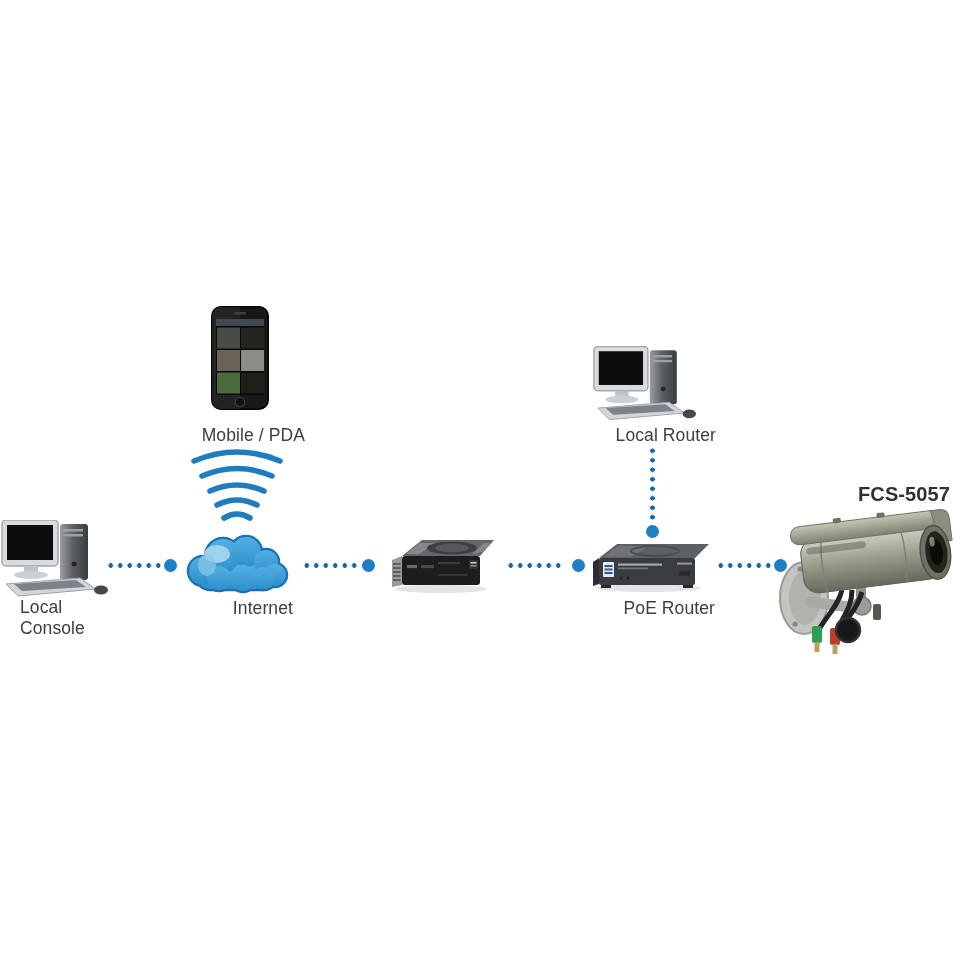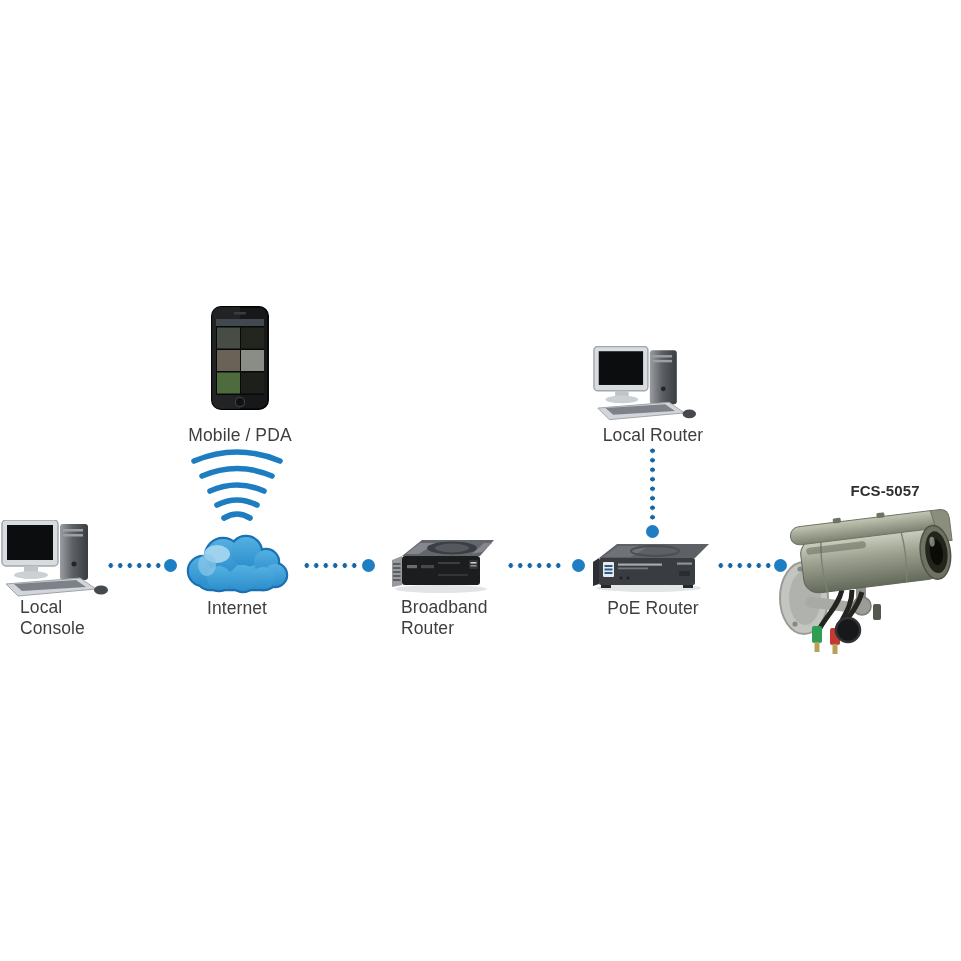--- a/index.html
+++ b/index.html
@@ -1,22 +1,22 @@
 <!DOCTYPE html>
 <html><head>
 <meta charset="utf-8">
 <style>
   html,body{margin:0;padding:0;background:#ffffff;}
   .canvas{position:relative;width:961px;height:961px;background:#ffffff;overflow:hidden;
           font-family:"Liberation Sans",sans-serif;}
   .node{position:absolute;margin:0;padding:0;}
   .node svg{display:block;width:100%;height:100%;}
   .label{position:absolute;font-size:17.5px;line-height:1.22;color:#3d3e40;letter-spacing:0.1px;}
-  .label.center{text-align:center;}
-  .label.bold{font-weight:bold;font-size:15px;color:#2e2f31;}
+  .label.center{text-align:right;}
+  .label.bold{font-weight:bold;font-size:20px;color:#2e2f31;}
   .dots-h{position:absolute;height:5px;
           background-image:radial-gradient(circle,#1566a6 2.1px,rgba(0,0,0,0) 2.6px);
           background-size:9.5px 5px;background-repeat:repeat-x;background-position:left center;}
   .dots-v{position:absolute;width:5px;
           background-image:radial-gradient(circle,#1566a6 2.1px,rgba(0,0,0,0) 2.6px);
           background-size:5px 9.5px;background-repeat:repeat-y;background-position:center top;}
   .bigdot{position:absolute;width:13px;height:13px;border-radius:50%;background:#1d7ec4;}
 </style>
 </head>
 <body>
@@ -140,21 +140,20 @@
       <rect x="16" y="22" width="78" height="29" rx="3" fill="#1c1d1f"></rect>
       <rect x="21" y="31" width="10" height="3.2" fill="#6a6d70"></rect>
       <rect x="35" y="31" width="13" height="3.2" fill="#46484b"></rect>
       <rect x="52" y="28" width="22" height="2" fill="#3c3e41"></rect>
       <rect x="52" y="40" width="30" height="2" fill="#323437"></rect>
       <rect x="83" y="26" width="9" height="9" rx="1" fill="#303236"></rect>
       <rect x="84.5" y="28" width="6" height="1.6" fill="#c8cacc"></rect>
       <rect x="84.5" y="31" width="6" height="1.6" fill="#8a8d90"></rect>
     </svg>
   </figure>
-  <div class="label" style="left:401px;top:597px;width:100px">Broadband Router</div>
 
   <div>
     <div class="dots-h" style="left:506px;top:563px;width:56px"></div>
     <div class="bigdot" style="left:572px;top:559px"></div>
   </div>
 
   <figure class="node" style="left:592px;top:346px;width:106px;height:76px">
     <svg viewBox="0 0 110 78">
       <defs>
         <linearGradient id="twr2" x1="0" y1="0" x2="1" y2="0">

